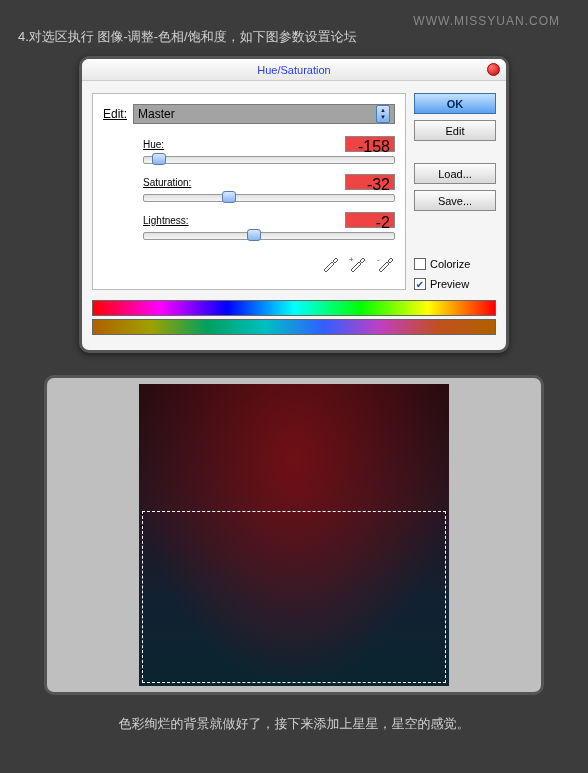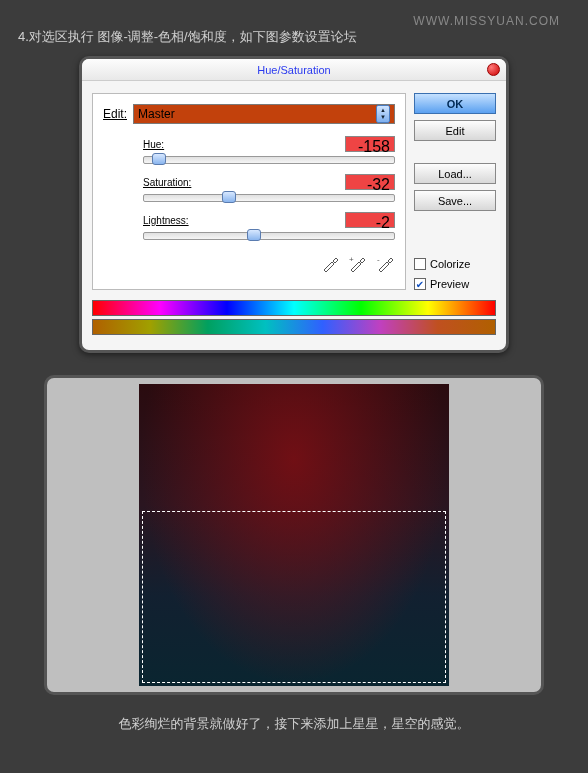--- a/index.html
+++ b/index.html
@@ -71,21 +71,21 @@
     .edit-row {
       display: flex;
       align-items: center;
       margin-bottom: 12px;
     }
     .edit-label { text-decoration: underline; color: #000; margin-right: 6px; font-size: 12px; }
     .dropdown {
       flex: 1;
       height: 20px;
       border: 1px solid #7a7a7a;
-      background: #c2410c;
+      background: #a3a3a3;
       display: flex;
       align-items: center;
       justify-content: space-between;
       padding: 0 4px;
       font-size: 12px;
       color: #000;
       position: relative;
     }
     .dd-arrows {
       width: 14px;

